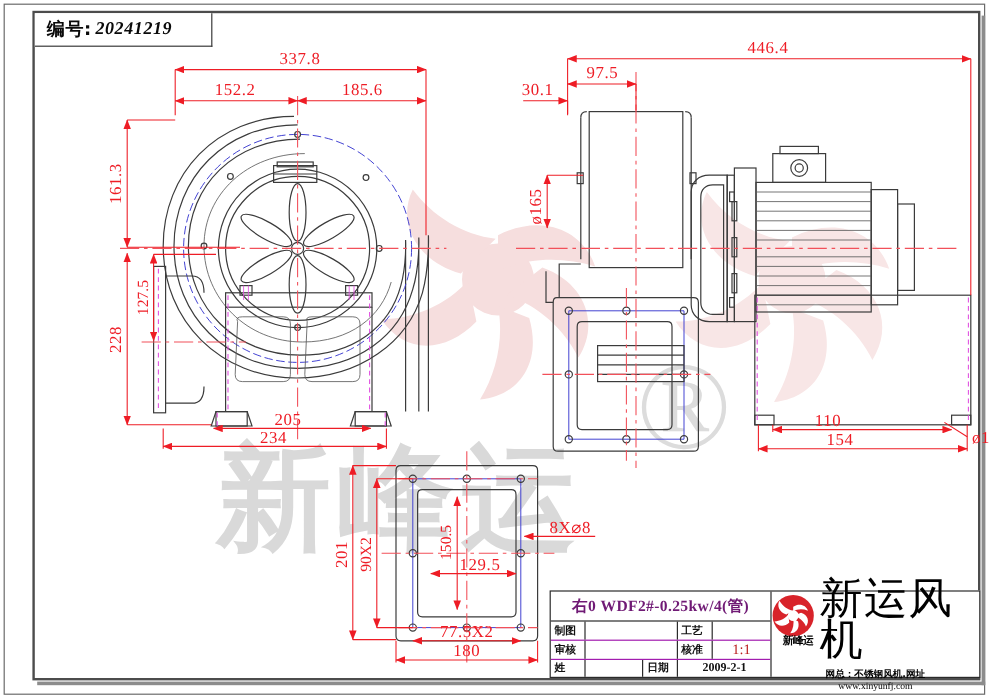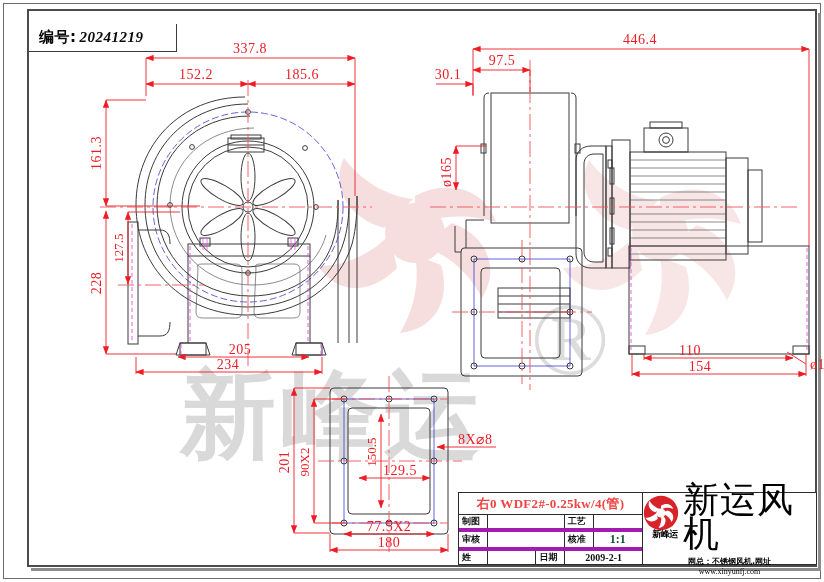--- a/index.html
+++ b/index.html
@@ -24,21 +24,21 @@
     border:2px solid #4c4c4c;
     background:transparent;
   }
   .frame-shadow{
     position:absolute; left:31px; top:13px; width:790px; height:558px;
     border-right:3px solid #8c8c8c; border-bottom:3px solid #8c8c8c;
     z-index:0;
   }
   
   .numbox{
-    position:absolute; left:29px; top:24px; width:148px; height:28px;
+    position:absolute; left:29px; top:11px; width:148px; height:28px;
     border:1px solid #3a3a3a; border-left:0; border-top:0;
     display:flex; align-items:center; padding-left:10px;
     font-size:15px; font-weight:bold; letter-spacing:.5px; color:#0a0a0a;
     font-family:"DejaVu Sans", sans-serif;
     background:#fff; z-index:6;
   }
   .numbox .val{ font-family:"Liberation Serif", serif; font-weight:bold; margin-left:3px;font-style:italic;}
 
   
   .wm{ position:absolute; pointer-events:none; user-select:none; }
@@ -63,34 +63,34 @@
   .tblock{
     position:absolute; left:458px; top:492px; width:359px; height:73px;
     z-index:7; background:#fff;
     border:1px solid #2b2b2b;
     display:flex;
   }
   .tb-left{ width:184px; height:100%; border-right:1px solid #2b2b2b; display:flex; flex-direction:column;}
   .tb-title{
     height:25px; border-bottom:1px solid #2b2b2b;
     display:flex; align-items:center; justify-content:center;
-    font-size:13px; font-weight:bold; color:#ef4444;
+    font-size:13px; font-weight:bold; color:#701a75;
     font-family:"Liberation Serif", serif; letter-spacing:.3px;
   }
   .tb-rows{ flex:1; display:flex; flex-direction:column;}
-  .tb-row{ flex:1; display:flex; border-bottom:4px solid #a21caf;}
+  .tb-row{ flex:1; display:flex; border-bottom:1px solid #a21caf;}
   .tb-row:last-child{ border-bottom:0;}
   .tb-c{ display:flex; align-items:center; justify-content:center;
          font-size:9px; font-weight:bold; color:#111;
          font-family:"DejaVu Sans", sans-serif; border-right:1px solid #2b2b2b;}
   .tb-c:last-child{ border-right:0;}
   .lab{ width:34px; justify-content:flex-start; padding-left:3px;}
   .val{ width:58px;}
   .val-wide{ width:92px;}
-  .scale{ color:#14532d; font-family:"Liberation Serif",serif; font-size:12px; font-weight:bold;}
+  .scale{ color:#b91c1c; font-family:"Liberation Serif",serif; font-size:12px; font-weight:normal;}
   .datev{ font-family:"Liberation Serif",serif; font-size:10px; font-weight:bold; letter-spacing:0px;}
 
   .tb-right{ flex:1; position:relative; display:flex; flex-direction:column;
              align-items:center; justify-content:flex-start; padding-top:4px;}
   .brand-row{ display:flex; align-items:center; gap:4px; height:40px;}
   .brand-mark{ position:relative; width:40px; height:44px;}
   .brand-sub{
     position:absolute; left:0; bottom:-2px; width:44px; text-align:center;
     font-size:9px; font-weight:bold; color:#000;
     font-family:"DejaVu Sans", sans-serif; letter-spacing:-.5px;

